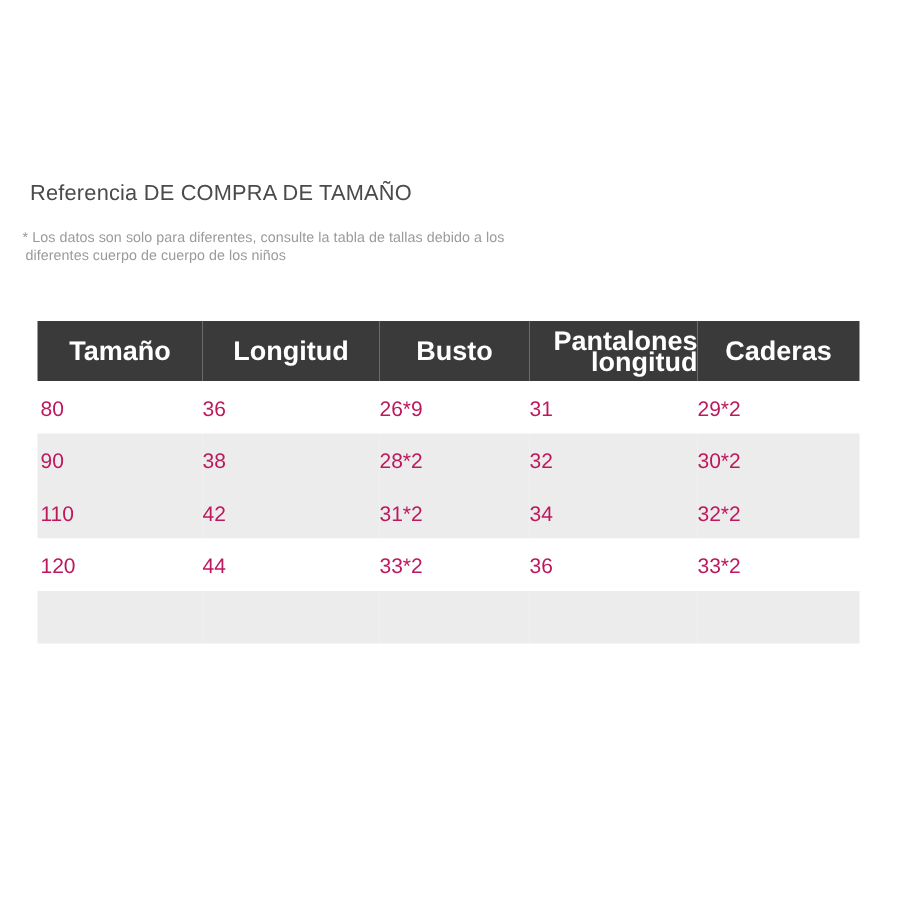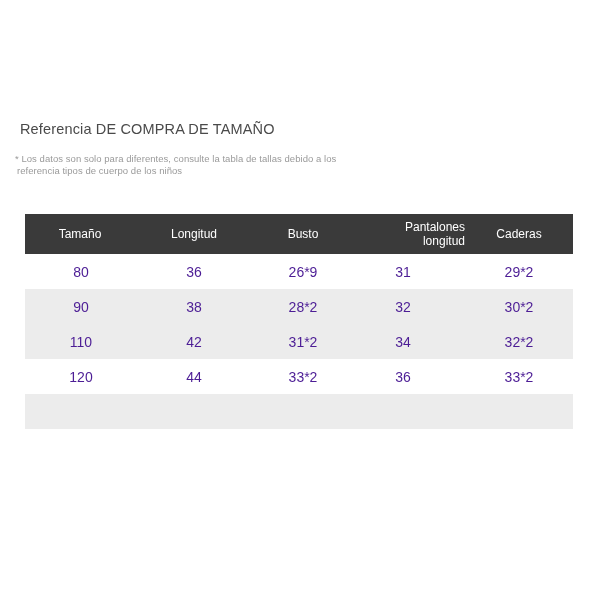--- a/index.html
+++ b/index.html
@@ -66,41 +66,40 @@
   table.size-table col.c2 { width: 100px; }
   table.size-table col.c3 { width: 112px; }
   table.size-table col.c4 { width: 108px; }
 
   thead tr {
     background: #3a3a3a;
   }
   thead th {
     height: 40px;
     color: #ffffff;
-    font-size: 12px;
-    font-weight: normal;
+    font-size: 18px;
+    font-weight: bold;
     text-align: center;
     vertical-align: middle;
     padding: 0;
     line-height: 13px;
   }
   thead th.two-line {
     text-align: right;
     padding-left: 14px;
     line-height: 14px;
   }
   thead th .hl {
     display: block;
   }
 
   tbody td {
     height: 35px;
     font-size: 14px;
-    color: #4c1d95;
-    text-align: center;
+    color: #be185d;
     vertical-align: middle;
     padding: 0;
     background: #ffffff;
     margin-top: 27px;
   }
   tbody tr.alt td {
     background: #ececec;
   }
   tbody tr.filler td {
     height: 35px;
@@ -111,21 +110,21 @@
 </style>
 </head>
 <body>
 
 <div class="page">
 
   <div class="title">Referencia DE COMPRA DE TAMAÑO</div>
 
   <div class="disclaimer">
     <span>* Los datos son solo para diferentes, consulte la tabla de tallas debido a los</span>
-    <span class="line2">referencia tipos de cuerpo de los niños</span>
+    <span class="line2">diferentes cuerpo de cuerpo de los niños</span>
   </div>
 
   <div class="table-wrap">
     <table class="size-table">
       <colgroup>
         <col class="c0">
           <col class="c1">
           <col class="c2">
           <col class="c3">
           <col class="c4">

